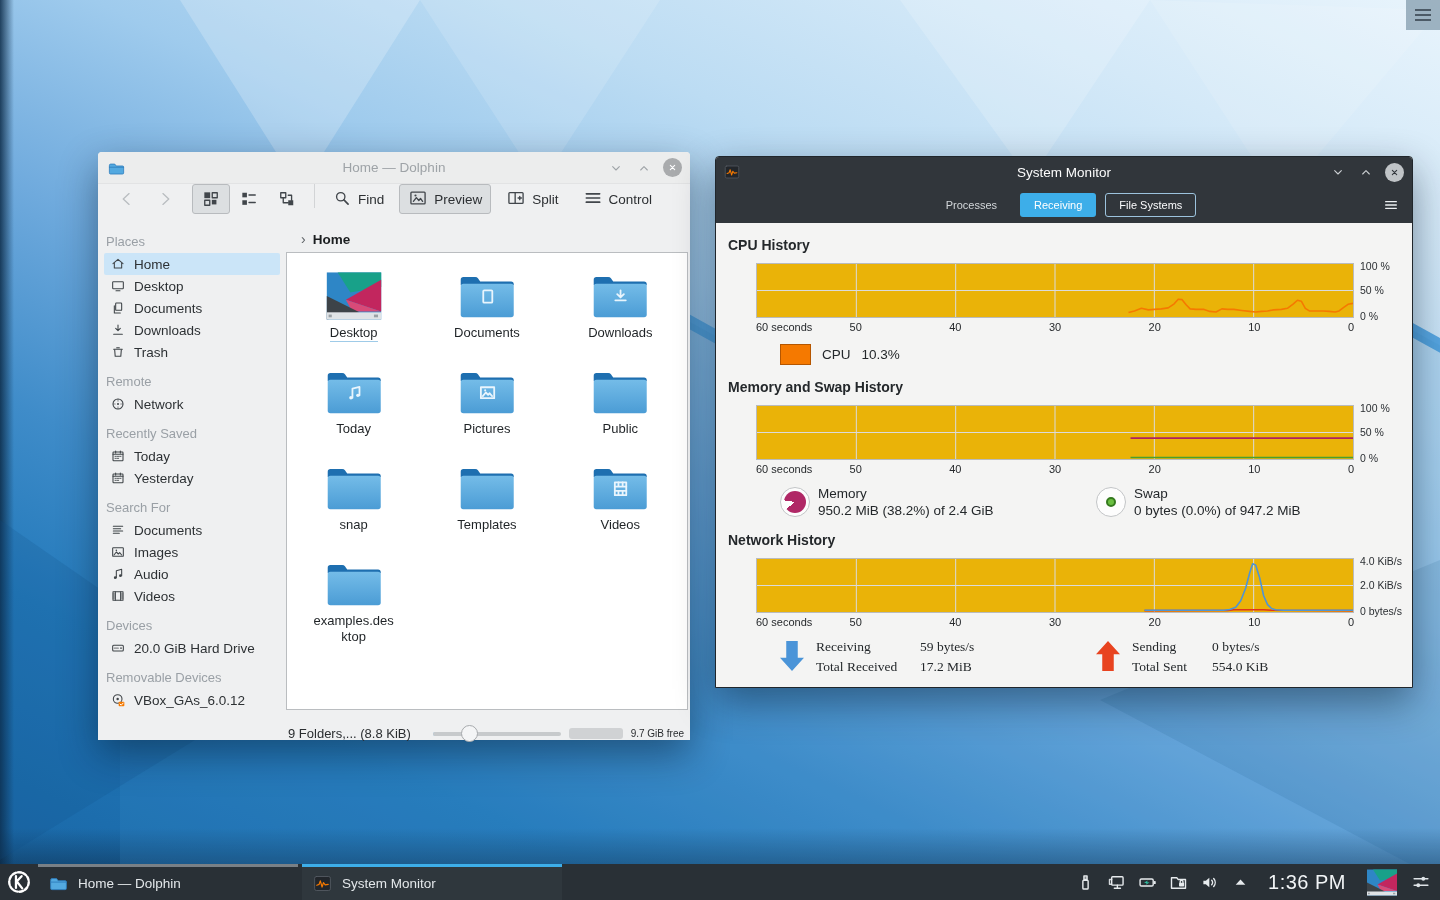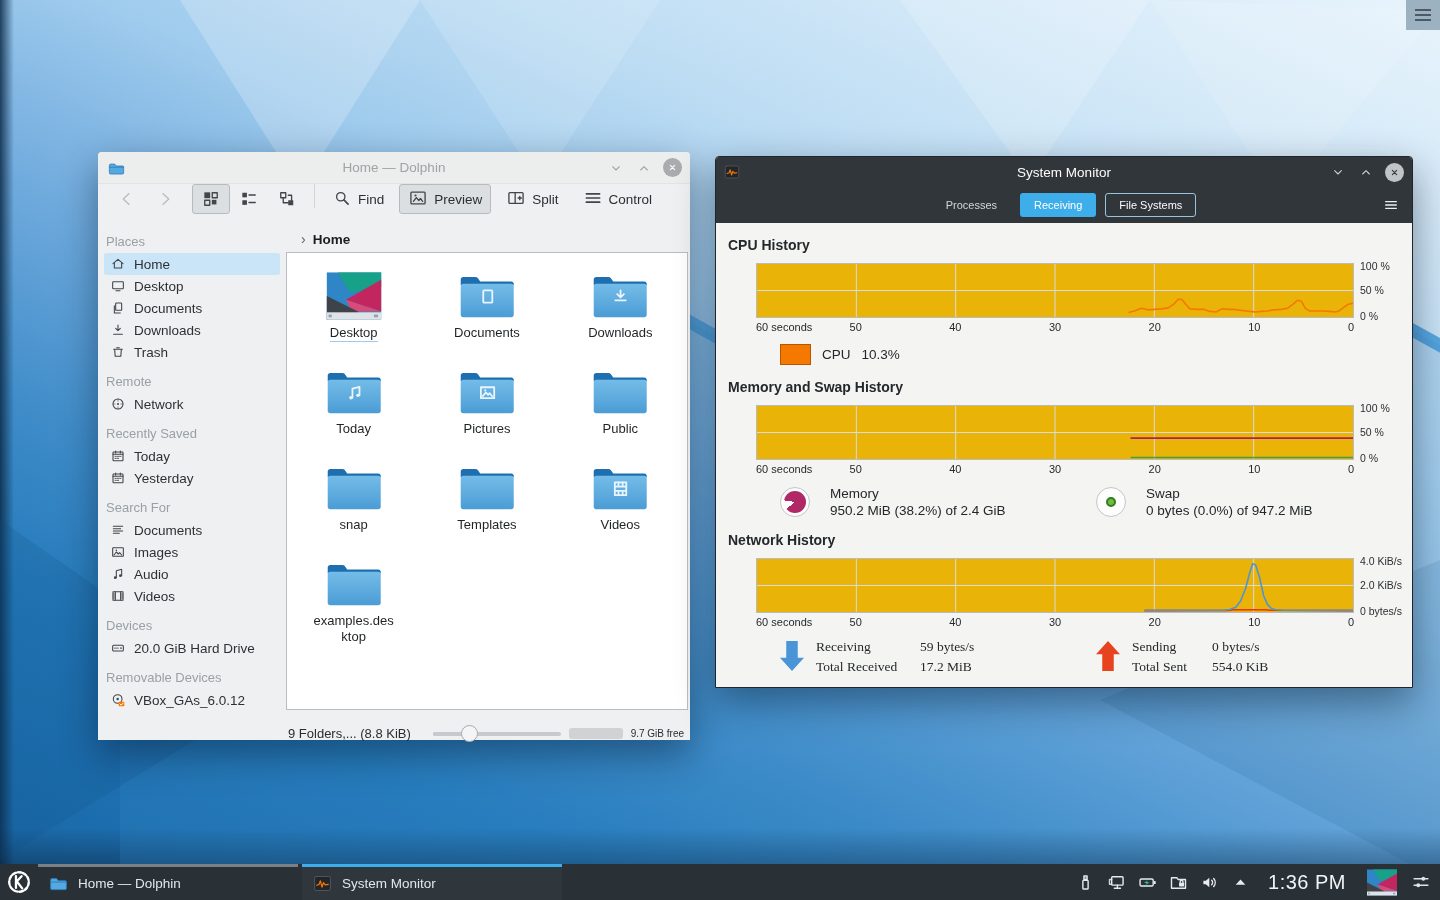--- a/index.html
+++ b/index.html
@@ -106,21 +106,21 @@
   .ylab{ position:absolute; left:calc(100% + 7px); width:62px; font-size:10.5px; color:#2b2f33; white-space:nowrap; }
   .ylab.p0{ top:-4px; } .ylab.p1{ top:calc(50% - 7px); } .ylab.p2{ bottom:-5px; }
   .xlabels{ position:relative; height:13px; margin:3px 58px 0 40px; font-size:11px; color:#26292c; }
   .xlabels span{ position:absolute; top:0; white-space:nowrap; }
 
   .cpu-legend{ margin:9px 0 0 64px; display:flex; align-items:center; gap:11px; height:22px; }
   .cpu-swatch{ width:31px; height:21px; background:#f57900; border:1px solid #b55600; }
   .cpu-legend .lg-name, .cpu-legend .lg-val{ font-size:13.5px; color:#24282b; }
 
   .dual{ display:flex; margin:10px 0 0 64px; }
-  .dual > .half{ width:322px; display:flex; gap:20px; align-items:center; }
+  .dual > .half{ width:322px; display:flex; gap:8px; align-items:center; }
   .circle-icon{ width:30px; height:30px; border-radius:50%; background:#fdfdfd; border:1px solid #c3c5c7;
     position:relative; flex:none; }
   .pie-inner{ position:absolute; inset:3px; border-radius:50%;
     background:conic-gradient(from 232deg, #fdfdfd 0 13%, #b02866 13% 100%); }
   .dot-inner{ position:absolute; inset:9px; border-radius:50%; background:#6abf40; border:2px solid #357a1e; }
   .lg2 .l1{ font-size:13.5px; color:#24282b; }
   .lg2 .l2{ font-size:13.5px; color:#24282b; margin-top:2px; }
 
   .net-legend{ display:flex; margin:10px 0 0 64px; }
   .net-legend > .half{ width:326px; display:flex; gap:12px; align-items:flex-start; }

